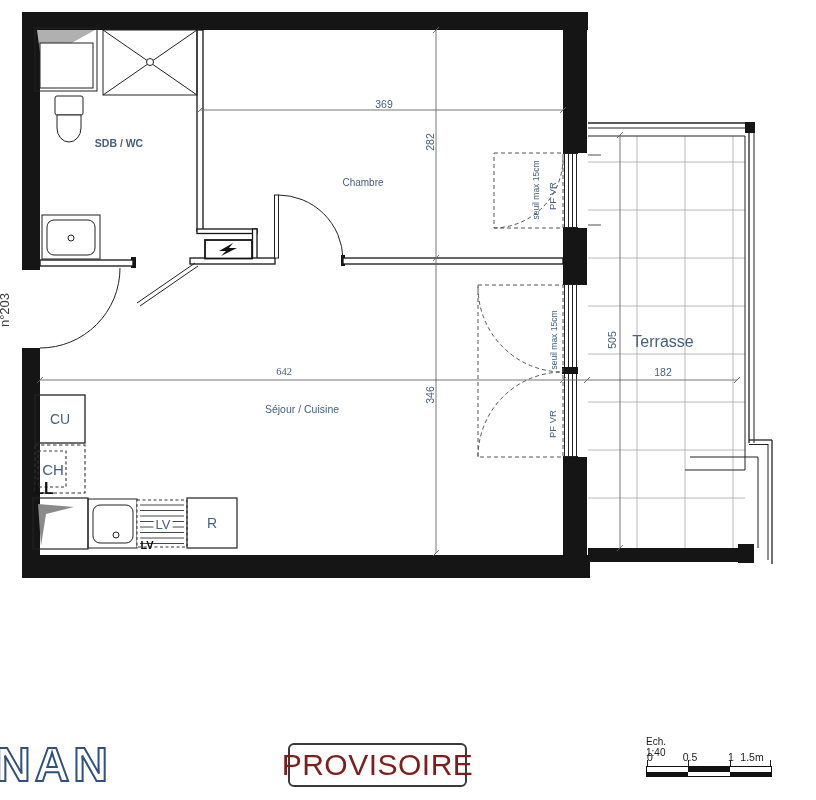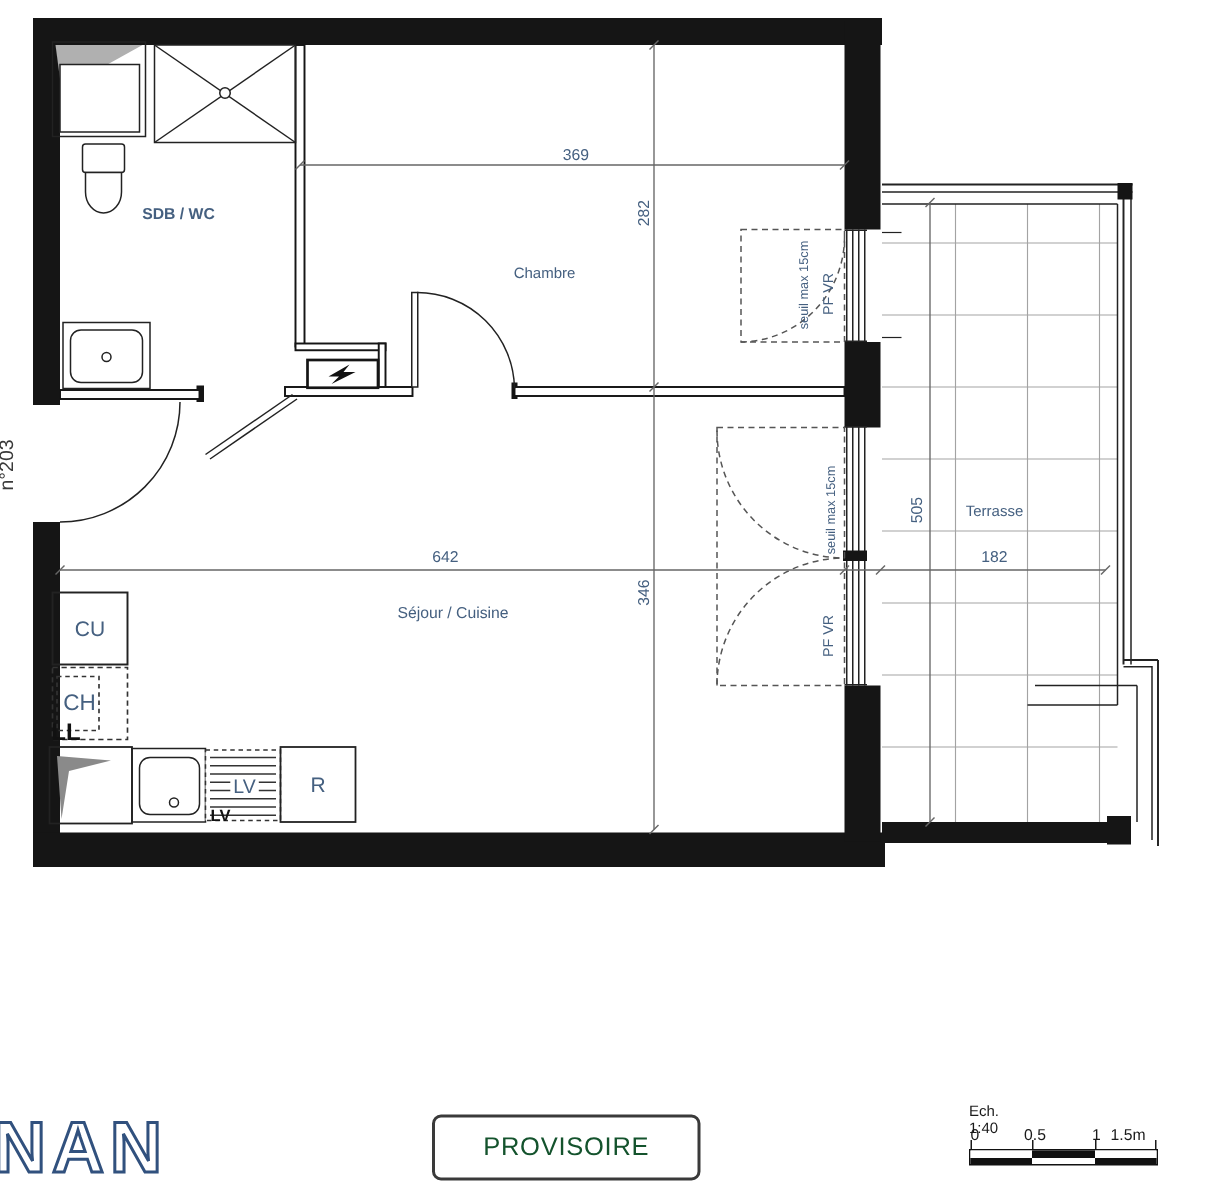--- a/index.html
+++ b/index.html
@@ -5,21 +5,21 @@
   html,body{margin:0;padding:0;background:#fff;}
   .plan{position:relative;width:816px;height:800px;background:#fff;overflow:hidden;
         font-family:"Liberation Sans",sans-serif;}
   .plan svg.base{position:absolute;left:0;top:0;}
   .lbl{position:absolute;transform:translate(-50%,-50%);color:#456080;white-space:nowrap;
        font-family:"Liberation Sans",sans-serif;line-height:1;}
   .rot{transform:translate(-50%,-50%) rotate(-90deg);}
   .blk{color:#111;font-weight:bold;}
   .stamp{position:absolute;left:288px;top:743px;width:175px;height:40px;border:2px solid #3a3a3a;
          border-radius:6px;display:flex;align-items:center;justify-content:center;background:#fff;}
-  .stamp span{font-size:17px;color:#14532d;letter-spacing:.5px;}
+  .stamp span{font-size:30px;color:#7f1d1d;letter-spacing:.5px;}
   .scale-wrap{position:absolute;left:0;top:0;}
   .sc-label{position:absolute;left:646px;top:736px;font-size:10px;color:#1a1a1a;}
   .sc-tick-lbl{position:absolute;transform:translate(-50%,0);font-size:10.5px;color:#1a1a1a;top:751px;}
   .sc-tick{position:absolute;width:1px;height:6px;background:#1a1a1a;top:760px;}
   .sc-bar{position:absolute;left:646px;top:766px;width:126px;height:11px;border:1px solid #111;
           box-sizing:border-box;display:flex;flex-direction:column;}
   .sc-row{display:flex;flex:1;}
   .sc-cell{width:41.4px;}
   .cb{background:#111;} .cw{background:#fff;}
   .logo{position:absolute;left:-14px;top:735px;}
@@ -206,25 +206,25 @@
         <line x1="734" y1="383" x2="740" y2="377"></line>
       <line x1="620" y1="135" x2="620" y2="548"></line>
       <line x1="617" y1="138" x2="623" y2="132"></line>
         <line x1="617" y1="551" x2="623" y2="545"></line>
     </g>
   </svg>
 
   <span class="lbl" style="left:119px;top:143px;font-size:10.5px;font-weight:bold;">SDB / WC</span>
   <span class="lbl" style="left:363px;top:143px;font-size:10px;margin-top:40px;">Chambre</span>
   <span class="lbl" style="left:302px;top:409px;font-size:10.5px;text-align:right;">Séjour / Cuisine</span>
-  <span class="lbl" style="left:663px;top:342px;font-size:10px;">Terrasse</span>
+  <span class="lbl" style="left:663px;top:342px;font-size:16px;">Terrasse</span>
 
   <span class="lbl" style="left:384px;top:104px;font-size:10.5px;">369</span>
   <span class="lbl rot" style="left:430px;top:142px;font-size:10.5px;">282</span>
-  <span class="lbl" style="left:297px;top:372px;font-size:10.5px;">642</span>
+  <span class="lbl" style="left:284px;top:372px;font-size:10.5px;font-family:Liberation Serif, serif;">642</span>
   <span class="lbl rot" style="left:430px;top:395px;font-size:10.5px;">346</span>
   <span class="lbl rot" style="left:612px;top:340px;font-size:10.5px;">505</span>
   <span class="lbl" style="left:663px;top:372px;font-size:10.5px;">182</span>
 
   <span class="lbl rot" style="left:536px;top:190px;font-size:8.5px;">seuil max 15cm</span>
   <span class="lbl rot" style="left:553px;top:196px;font-size:9.5px;">PF VR</span>
   <span class="lbl rot" style="left:554px;top:340px;font-size:8.5px;">seuil max 15cm</span>
   <span class="lbl rot" style="left:553px;top:424px;font-size:9.5px;">PF VR</span>
 
   <span class="lbl" style="left:60px;top:419px;font-size:14px;">CU</span>

